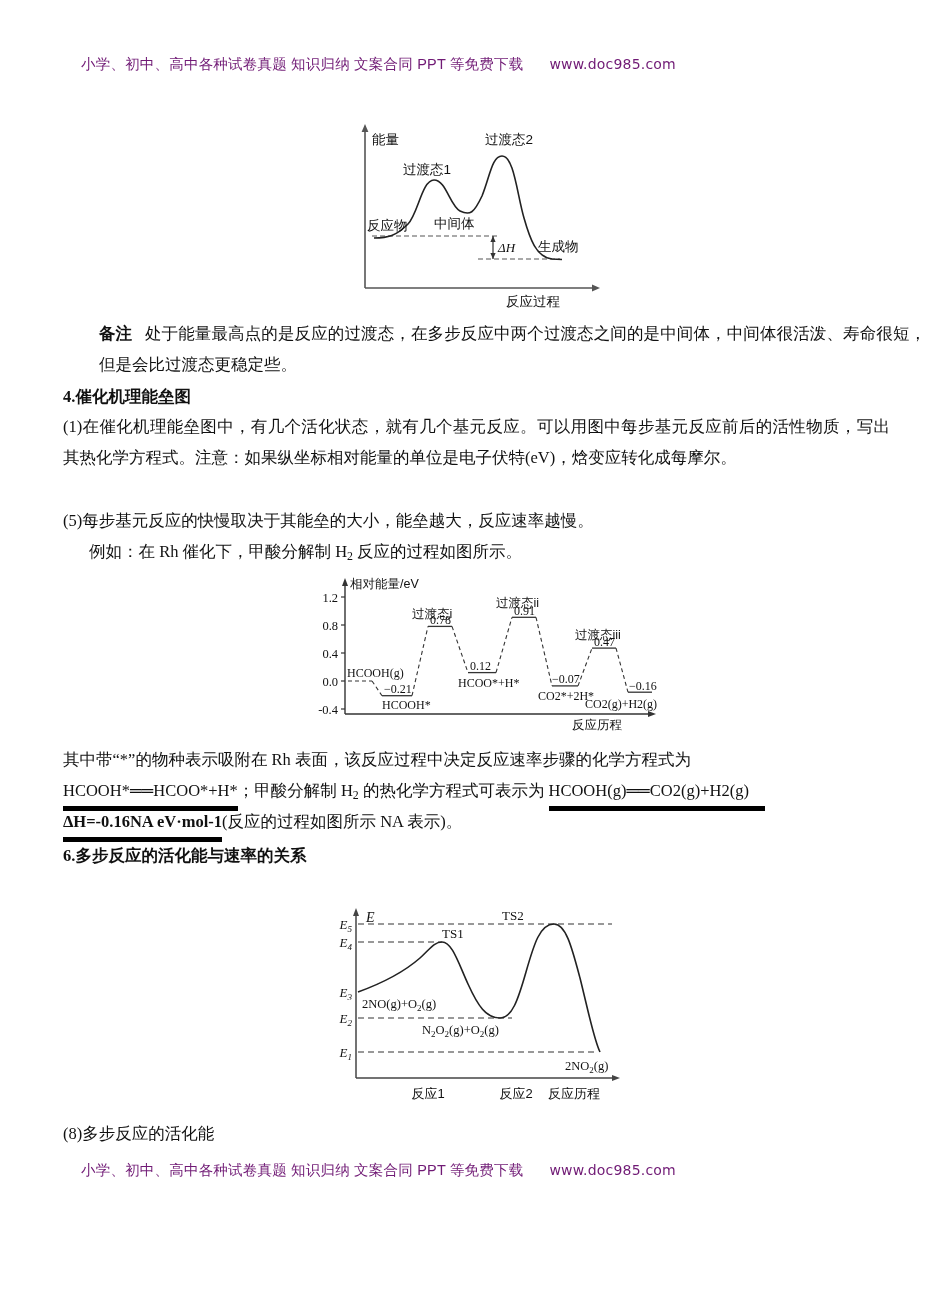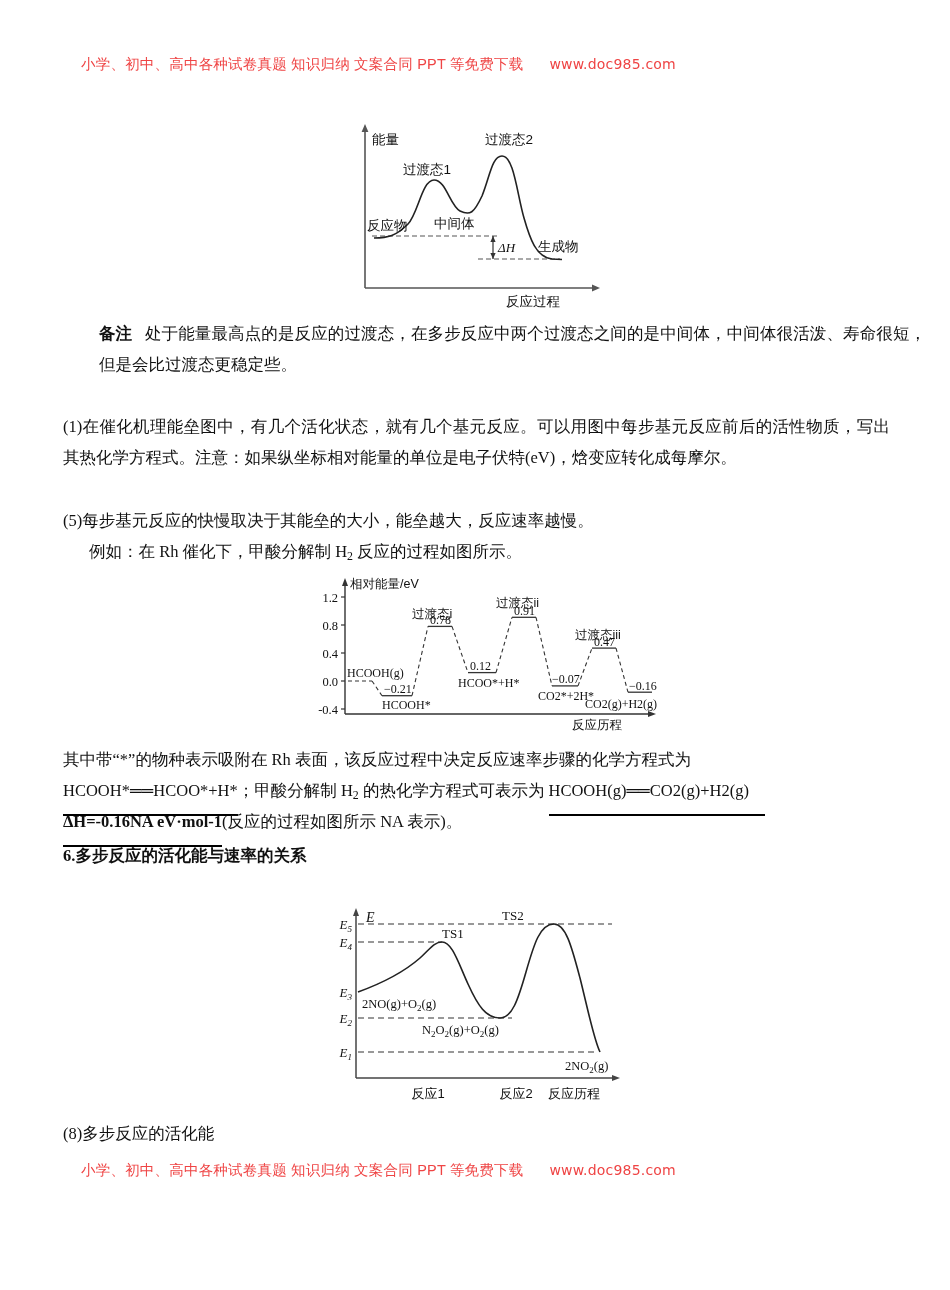--- a/index.html
+++ b/index.html
@@ -22,21 +22,21 @@
   }
 
   
   .watermark {
     position: absolute;
     left: 0;
     width: 757px;
     text-align: center;
     font-family: "Liberation Sans", "DejaVu Sans", sans-serif;
     font-size: 14.5px;
-    color: #ef4444;
+    color: #701a75;
     letter-spacing: 0.2px;
     white-space: nowrap;
   }
   .watermark .wm-url {
     margin-left: 26px;
     font-family: "DejaVu Sans", "Liberation Sans", sans-serif;
     font-size: 14px;
   }
   #wm-top { top: 55px; }
   #wm-bottom { top: 1161px; }
@@ -47,22 +47,22 @@
     left: 63px;
     width: 827px;
     font-size: 16.5px;
     line-height: 31px;
     text-align: justify;
     color: #111;
   }
   .para.nojust { text-align: left; }
   .bold { font-weight: bold; }
   .uline {
-    border-bottom: 2px solid #000000;
-    padding-bottom: 14px;
+    border-bottom: 5px solid #000000;
+    padding-bottom: 6px;
   }
   sub { font-size: 72%; vertical-align: -0.25em; }
 
   
   .eqarrow {
     display: inline-block;
     position: relative;
     width: 30px;
     height: 10px;
     vertical-align: 1px;
@@ -131,20 +131,23 @@
       <text class="cn" x="208" y="133" font-size="13.5">生成物</text>
       <text x="168" y="134" font-size="13" font-style="italic">ΔH</text>
       <text class="cn" x="176" y="188" font-size="13.5">反应过程</text>
     </svg>
   </div>
 
   <div class="para" style="top:318px;margin-left:36px;">
     <span class="bold">备注</span>&nbsp;&nbsp;&nbsp;<span>处于能量最高点的是反应的过渡态，在多步反应中两个过渡态之间的是中间体，中间体很活泼、寿命很短，但是会比过渡态更稳定些。</span>
   </div>
 
+  <div class="para nojust" style="top:381px;">
+    <span class="bold">4.催化机理能垒图</span>
+  </div>
 
   <div class="para" style="top:411px;">(1)在催化机理能垒图中，有几个活化状态，就有几个基元反应。可以用图中每步基元反应前后的活性物质，写出其热化学方程式。注意：如果纵坐标相对能量的单位是电子伏特(eV)，焓变应转化成每摩尔。</div>
 
   <div class="para nojust" style="top:505px;">(5)每步基元反应的快慢取决于其能垒的大小，能垒越大，反应速率越慢。</div>
 
   <div class="para nojust" style="top:536px;margin-left:26px;">
     <span>例如：在 Rh 催化下，甲酸分解制 H</span><sub>2</sub><span> 反应的过程如图所示。</span>
   </div>
 
   <div class="figure" id="fig2">

